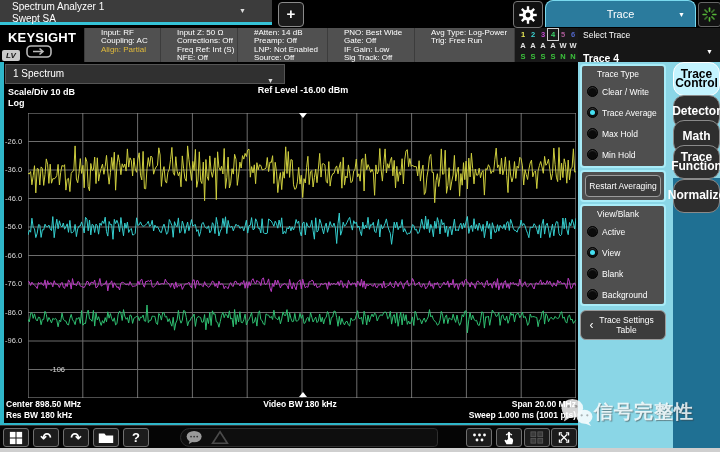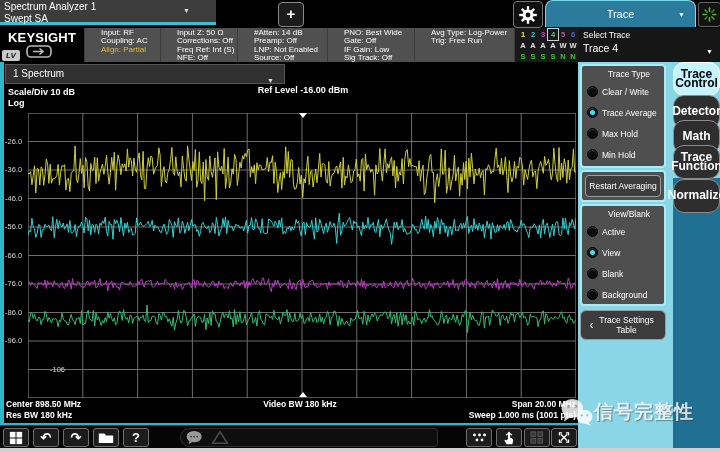--- a/index.html
+++ b/index.html
@@ -1,21 +1,21 @@
 <!DOCTYPE html>
 <html><head>
 <meta charset="utf-8">
 <style>
   html,body{margin:0;padding:0;background:#000;}
   .app{position:relative;width:720px;height:452px;background:#000;overflow:hidden;
        font-family:"Liberation Sans",sans-serif;-webkit-font-smoothing:antialiased;}
   .abs{position:absolute;}
   
-  .screen-tab{left:0;top:0;width:216px;height:25px;background:#3c3c3c;color:#fff;
-    border-bottom:3px solid #35c3d8;font-size:10px;line-height:12px;padding:1px 4px;box-sizing:border-box;}
+  .screen-tab{left:0;top:0;width:272px;height:25px;background:#3c3c3c;color:#fff;
+    border-bottom:3px solid #35c3d8;font-size:10px;line-height:12px;padding:1px 12px;box-sizing:border-box;}
   .screen-tab .caret{position:absolute;right:26px;top:5px;font-size:7px;color:#ddd;}
   .add-tab{left:278px;top:2px;width:24px;height:23px;background:#1b1b1b;border:1px solid #8a8a8a;
     border-radius:4px;color:#fff;font-size:15px;font-weight:bold;text-align:center;line-height:22px;}
   .gear-btn{left:513px;top:1px;width:28px;height:25px;background:#101010;border:1px solid #777;
     border-radius:4px;display:flex;align-items:center;justify-content:center;}
   .trace-menu{left:545px;top:0;width:151px;height:27px;background:#2b7b9d;border:1px solid #79d9ee;
     border-bottom:none;border-radius:8px 8px 0 0;color:#fff;font-size:11px;display:flex;
     align-items:center;justify-content:center;box-sizing:border-box;}
   .trace-menu .caret{position:absolute;right:10px;top:10px;font-size:7px;color:#fff;}
   .spinner-btn{left:698px;top:2px;width:21px;height:23px;background:#131313;border:1px solid #666;
@@ -56,25 +56,25 @@
   .tb-btn{position:absolute;top:2px;width:26px;height:19px;background:#1c1c1c;border:1px solid #6f6f6f;
     border-radius:3px;display:flex;align-items:center;justify-content:center;color:#fff;
     font-size:13px;font-weight:bold;box-sizing:border-box;}
   .tb-inset{position:absolute;left:180px;top:2px;width:258px;height:19px;background:#0e0e0e;
     border:1px solid #2e2e2e;border-radius:10px 4px 4px 10px;display:flex;align-items:center;padding-left:4px;box-sizing:border-box;}
   .bottom-strip{left:0;top:448px;width:720px;height:4px;background:#cfcfcf;z-index:40;}
   
   .rpanel{left:578px;top:28px;width:142px;height:424px;background:#8ad6e6;}
   .rp-header{position:absolute;left:0;top:0;width:142px;height:34px;background:#161616;box-sizing:border-box;padding:2px 5px;}
   .rp-header .lbl{color:#fff;font-size:8.5px;}
-  .rp-header .val{color:#fff;font-size:10.5px;font-weight:normal;margin-top:2px;}
+  .rp-header .val{color:#fff;font-size:10.5px;font-weight:bold;margin-top:12px;}
   .rp-header .caret{position:absolute;right:7px;top:20px;font-size:7px;color:#fff;}
   .group{position:absolute;left:2px;width:86px;background:#4f4f4f;border:2px solid #a9ecf8;
     border-radius:4px;box-sizing:border-box;padding:2px 3px;}
-  .group .gtitle{color:#fff;font-size:8.5px;margin:1px 0 2px 12px;text-align:center;}
+  .group .gtitle{color:#fff;font-size:8.5px;margin:1px 0 2px 12px;}
   .radio-row{display:flex;align-items:center;height:21px;}
   .radio{width:11px;height:11px;border-radius:50%;background:#0b0b0b;border:1px solid #000;
     box-shadow:inset 0 1px 1px rgba(255,255,255,.2);flex:none;margin:0 4px 0 2px;box-sizing:border-box;}
   .radio.sel::after{content:'';display:block;width:5px;height:5px;margin:2px;border-radius:50%;background:#45e0f2;}
   .radio-lab{color:#fff;font-size:8.5px;}
   .panel-btn{background:#3c3c3c;border:1px solid #9b9b9b;border-radius:4px;color:#fff;
     font-size:8.5px;text-align:center;display:flex;align-items:center;justify-content:center;box-sizing:border-box;}
   .side-tab{position:absolute;left:95px;width:47px;background:#2e2e2e;border:1px solid #8a8a8a;
     border-radius:11px;color:#fff;font-size:12px;font-weight:bold;display:flex;align-items:center;
     justify-content:center;text-align:center;line-height:9.5px;box-sizing:border-box;padding:16px;}

